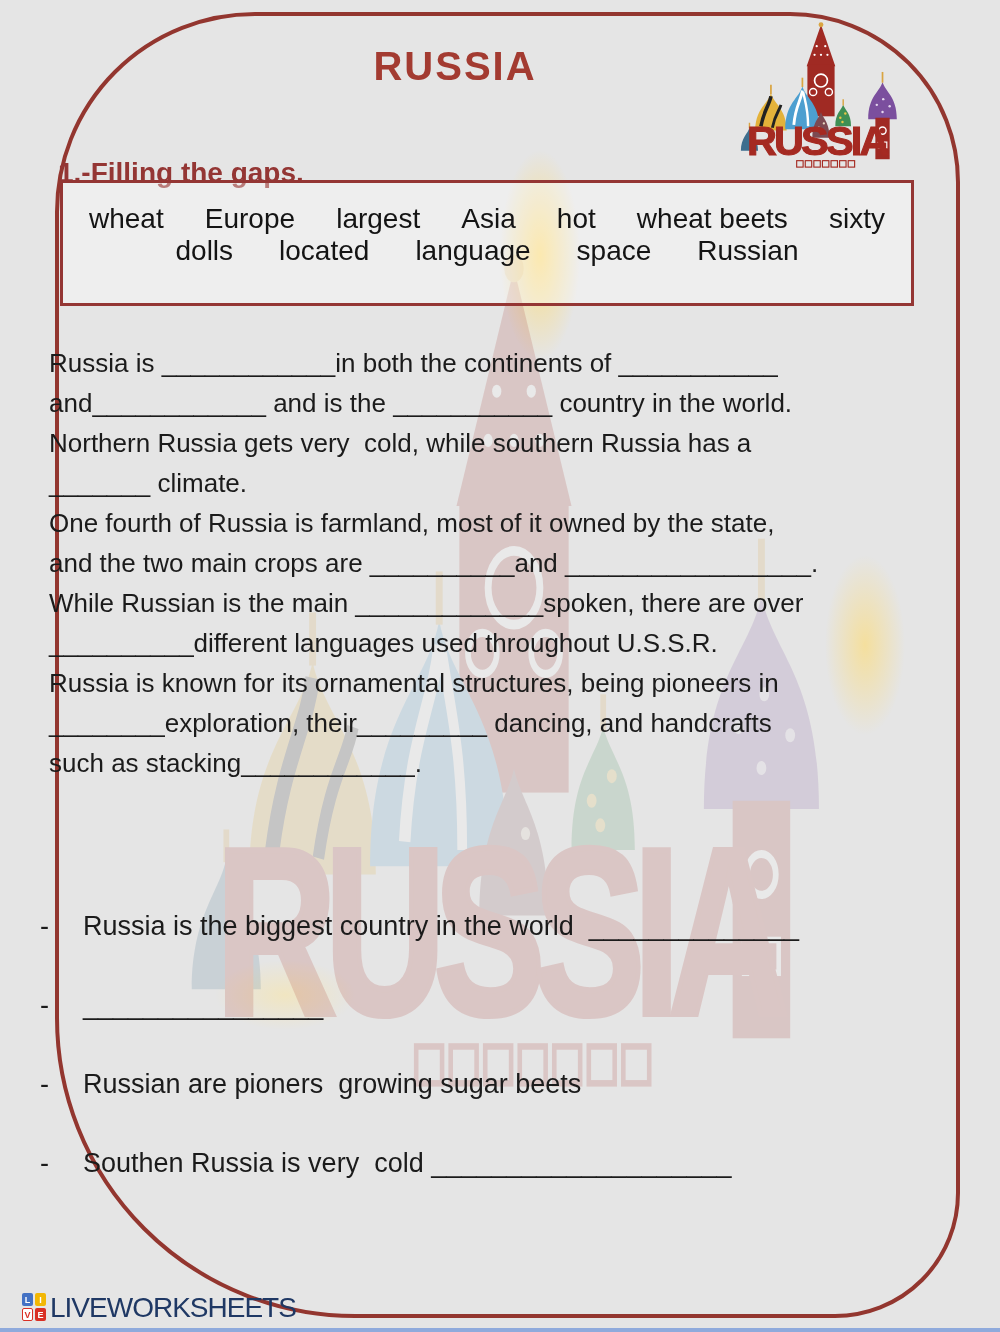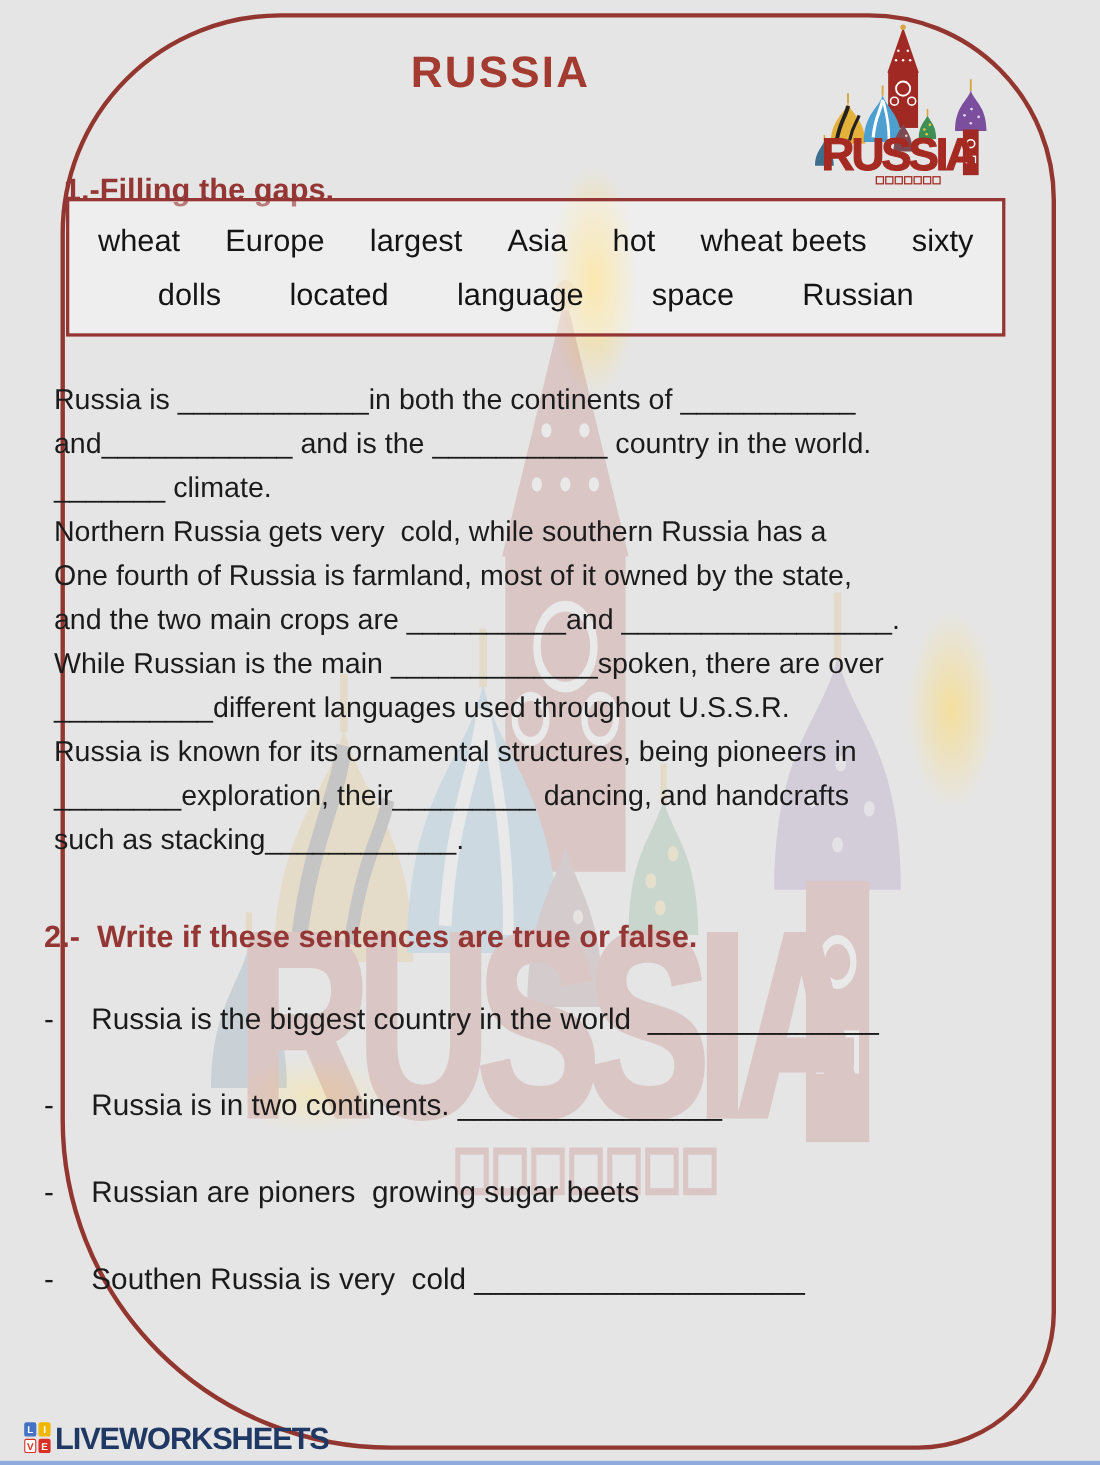--- a/index.html
+++ b/index.html
@@ -30,42 +30,42 @@
   .h1{
     position:absolute;left:58px;top:117px;z-index:3;
     font-size:28px;font-weight:bold;color:#943634;margin-top:40px;
   }
   .wordbank{
     position:absolute;left:60px;top:180px;width:848px;height:120px;z-index:3;
     border:3px solid #943634;background:rgba(255,255,255,.35);
     font-size:28px;color:#141414;
   }
   .wb-row1{display:flex;justify-content:space-between;padding:0 26px;margin-top:20px;}
-  .wb-row2{display:flex;justify-content:center;gap:62px;margin-top:17px;}
+  .wb-row2{display:flex;justify-content:center;gap:46px;}
 
   .para{position:absolute;left:49px;top:348px;width:905px;z-index:3;font-size:26px;}
   .para .line{height:40px;white-space:pre-wrap;}
   .blank{white-space:pre;color:#1b1b1b;}
 
   .h2{
     position:absolute;left:40px;top:836px;z-index:3;
     font-size:28px;font-weight:bold;color:#943634;white-space:pre-wrap;
   }
   .tf-list{position:absolute;left:40px;top:912px;width:920px;z-index:3;font-size:27px;}
   .tf-row{display:flex;margin-bottom:51px;white-space:pre-wrap;line-height:28px;}
   .tf-row .dash{width:43px;flex:none;}
 
   .footer{position:absolute;left:22px;top:1292px;z-index:5;display:flex;align-items:center;}
   .lw-logo{width:24px;height:30px;display:grid;grid-template-columns:11px 11px;grid-auto-rows:13px;gap:2px;margin-right:4px;}
   .tile{font-size:9px;font-weight:bold;color:#fff;display:flex;align-items:center;justify-content:center;border-radius:2px;}
   .tile-l{background:#4472c4;}
   .tile-i{background:#f2b705;}
   .tile-v{background:#ffffff;color:#d93025;border:1px solid #d93025;box-sizing:border-box;}
   .tile-e{background:#d93025;}
-  .brand{font-size:28px;font-weight:700;color:#1f3864;letter-spacing:-1px;}
+  .brand{font-size:28px;font-weight:400;color:#1f3864;letter-spacing:-1px;}
   .bottom-strip{position:absolute;left:0;bottom:0;width:100%;height:4px;background:#8faadc;z-index:6;}
 </style>
 </head>
 <body>
 
 <div class="page">
 
   <svg width="0" height="0" style="position:absolute">
     <defs>
       <symbol id="russia-art" viewBox="0 0 260 210">
@@ -161,35 +161,34 @@
         <span>located</span>
         <span>language</span>
         <span>space</span>
         <span>Russian</span>
       </div>
   </div>
 
   <div class="para">
       <div class="line"><span>Russia is </span><span class="blank">____________</span><span>in both the continents of </span><span class="blank">___________</span></div>
       <div class="line"><span>and</span><span class="blank">____________</span><span> and is the </span><span class="blank">___________</span><span> country in the world.</span></div>
+      <div class="line"><span>Northern Russia gets very  cold, while southern Russia has a</span></div>
       <div class="line"><span class="blank">_______</span><span> climate.</span></div>
-      <div class="line"><span>Northern Russia gets very  cold, while southern Russia has a</span></div>
       <div class="line"><span>One fourth of Russia is farmland, most of it owned by the state,</span></div>
       <div class="line"><span>and the two main crops are </span><span class="blank">__________</span><span>and </span><span class="blank">_________________</span><span>.</span></div>
       <div class="line"><span>While Russian is the main </span><span class="blank">_____________</span><span>spoken, there are over</span></div>
       <div class="line"><span class="blank">__________</span><span>different languages used throughout U.S.S.R.</span></div>
       <div class="line"><span>Russia is known for its ornamental structures, being pioneers in</span></div>
       <div class="line"><span class="blank">________</span><span>exploration, their</span><span class="blank">_________</span><span> dancing, and handcrafts</span></div>
       <div class="line"><span>such as stacking</span><span class="blank">____________</span><span>.</span></div>
     </div>
 
-  <div class="h2">2.-  Write if these sentences are true or false.</div>
   <div class="tf-list">
       <div class="tf-row"><span class="dash">-</span><span class="tf-text">Russia is the biggest country in the world  </span><span class="blank">______________</span></div>
-      <div class="tf-row"><span class="dash">-</span><span class="tf-text">Russia is in two continents. </span><span class="blank">________________</span></div>
+      <div class="tf-row"><span class="dash">-</span><span class="blank">________________</span></div>
       <div class="tf-row"><span class="dash">-</span><span class="tf-text">Russian are pioners  growing sugar beets </span></div>
       <div class="tf-row"><span class="dash">-</span><span class="tf-text">Southen Russia is very  cold </span><span class="blank">____________________</span></div>
     </div>
 
   <div class="footer">
     <div class="lw-logo">
       <span class="tile tile-l">L</span>
       <span class="tile tile-i">I</span>
       <span class="tile tile-v">V</span>
       <span class="tile tile-e">E</span>

